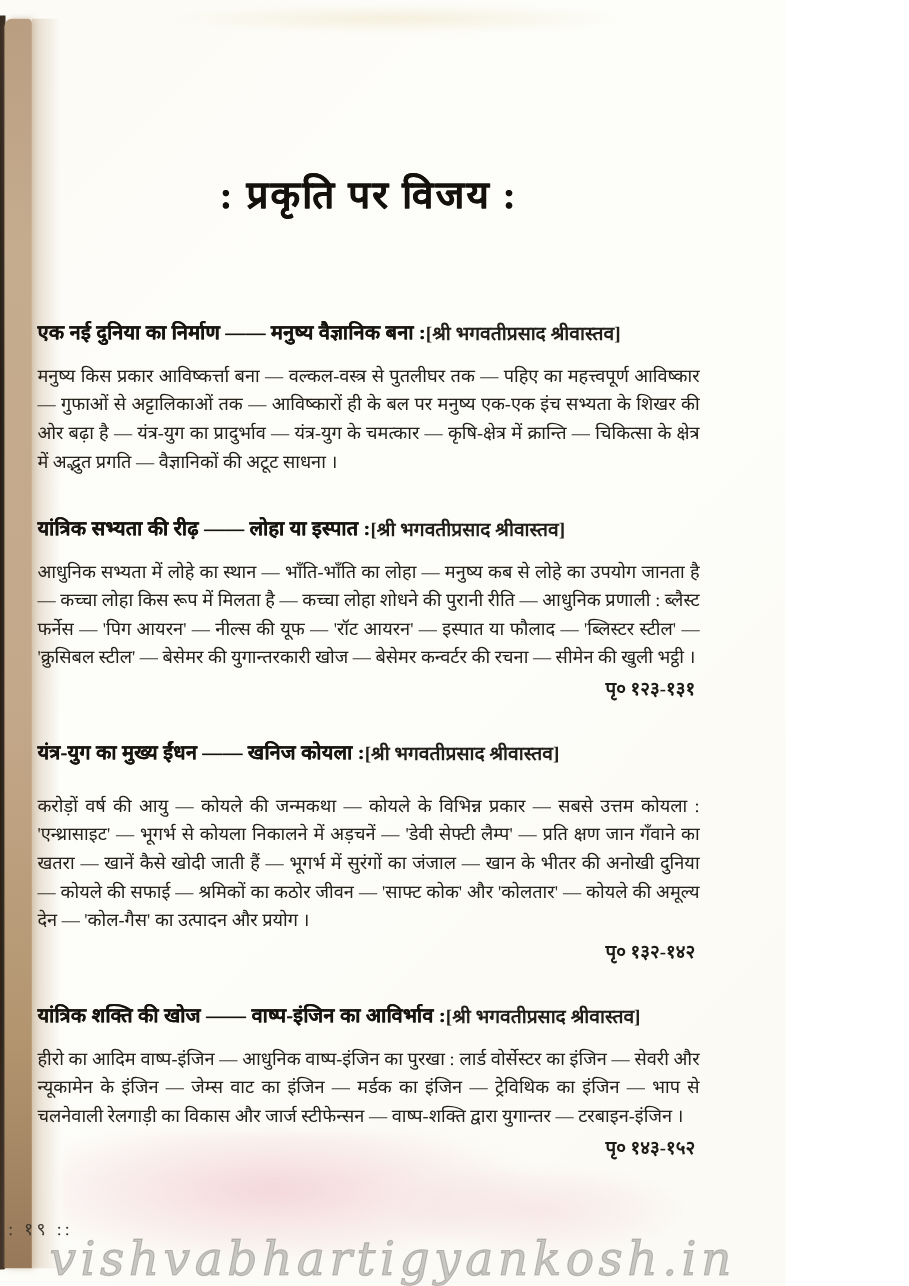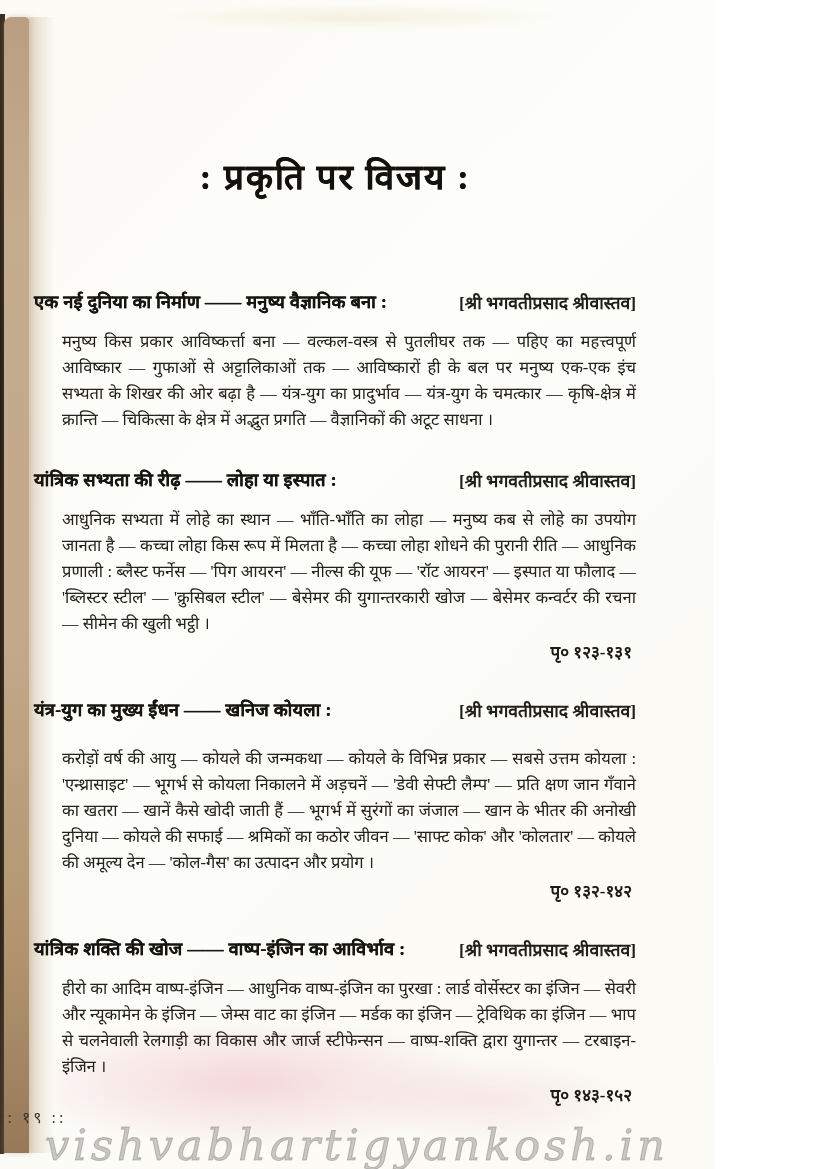--- a/index.html
+++ b/index.html
@@ -70,41 +70,40 @@
     font-size: 35px;
     font-weight: bold;
     letter-spacing: 2px;
     color: #14110d;
     margin-bottom: 90px;
     text-shadow: 0.4px 0 0 #14110d;
   }
   .entry { margin-bottom: 34px; }
   .entry-head {
     display: flex;
-    justify-content: space-between;
+    justify-content: flex-start;
     align-items: flex-start;
     margin-bottom: 15px;
   }
   .entry-heading {
     font-size: 18px;
     font-weight: bold;
     color: #181510;
     letter-spacing: 0.3px;
     text-shadow: 0.3px 0 0 #181510;
     white-space: nowrap;
   }
   .entry-author {
     font-size: 17.5px;
     font-weight: 600;
     color: #221e18;
     white-space: nowrap;
     padding-top: 1px;
   }
   .entry-body {
-    margin-left: 28px;
     font-size: 16.5px;
     line-height: 26px;
     text-align: justify;
     color: #24201a;
   }
   .entry-pages {
     text-align: right;
     font-size: 17px;
     font-weight: 600;
     color: #1d1a15;

